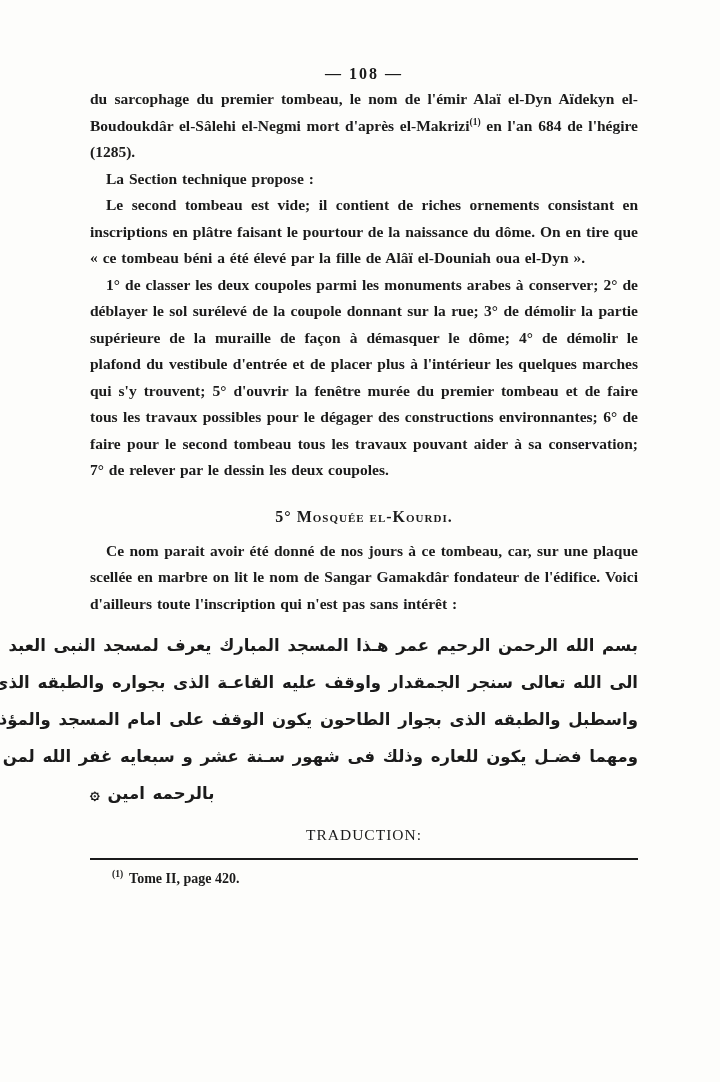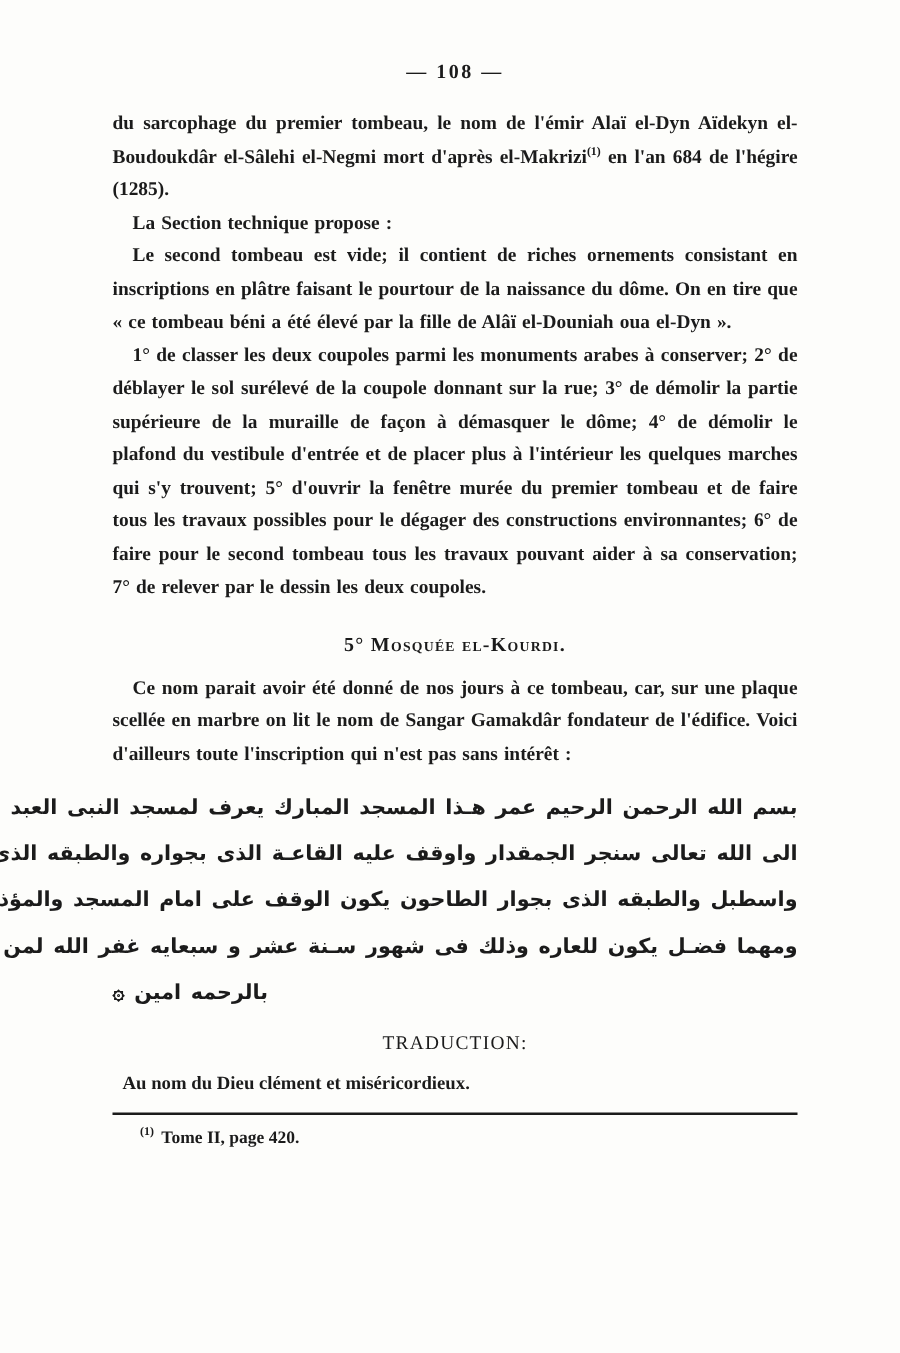--- a/index.html
+++ b/index.html
@@ -7,38 +7,38 @@
     width: 720px;
     height: 1082px;
     background: #fdfdfb;
     color: #1b1b1b;
     font-family: "Liberation Serif", "DejaVu Serif", serif;
     overflow: hidden;
   }
   .page {
     width: 548px;
     margin-left: 90px;
-    padding-top: 48px;
+    padding-top: 64px;
   }
   .page-number {
     text-align: center;
     font-size: 16px;
     font-weight: bold;
     letter-spacing: 2px;
     line-height: 20px;
   }
   .body-text p {
     margin: 0;
     font-size: 15.5px;
     font-weight: bold;
     line-height: 26.5px;
     text-align: justify;
     word-spacing: 1px;
   }
-  p.first { margin-top: 18px; text-indent: 0; }
+  p.first { margin-top: 2px; text-indent: 0; }
   p.indent { text-indent: 16px; }
   sup.fnmark {
     font-size: 9.5px;
     font-weight: bold;
     vertical-align: super;
     line-height: 0;
   }
   .section-heading {
     margin-top: 24px;
     text-align: center;
@@ -117,19 +117,18 @@
   <div class="arabic-block">
     <div class="arabic-line">بسم الله الرحمن الرحيم عمر هـذا المسجد المبارك يعرف لمسجد النبى العبد الفقير</div>
     <div class="arabic-line">الى الله تعالى سنجر الجمقدار واوقف عليه القاعـة الذى بجواره والطبقه الذى فوقها</div>
     <div class="arabic-line">واسطبل والطبقه الذى بجوار الطاحون يكون الوقف على امام المسجد والمؤذن والوقيد</div>
     <div class="arabic-line">ومهما فضـل يكون للعاره وذلك فى شهور سـنة عشر و سبعايه غفر الله لمن دعا لـه</div>
     <div class="arabic-line last">بالرحمه امين ۞</div>
   </div>
 
   <div class="traduction-heading">TRADUCTION:</div>
 
-  <div class="traduction-line">Au nom du Dieu clément et miséricordieux.</div>
 
   <hr class="footnote-rule">
 
   <div class="footnote"><sup class="fnmark">(1)</sup><span>Tome II, page 420.</span></div>
 
 </div>
 
 </body></html>

